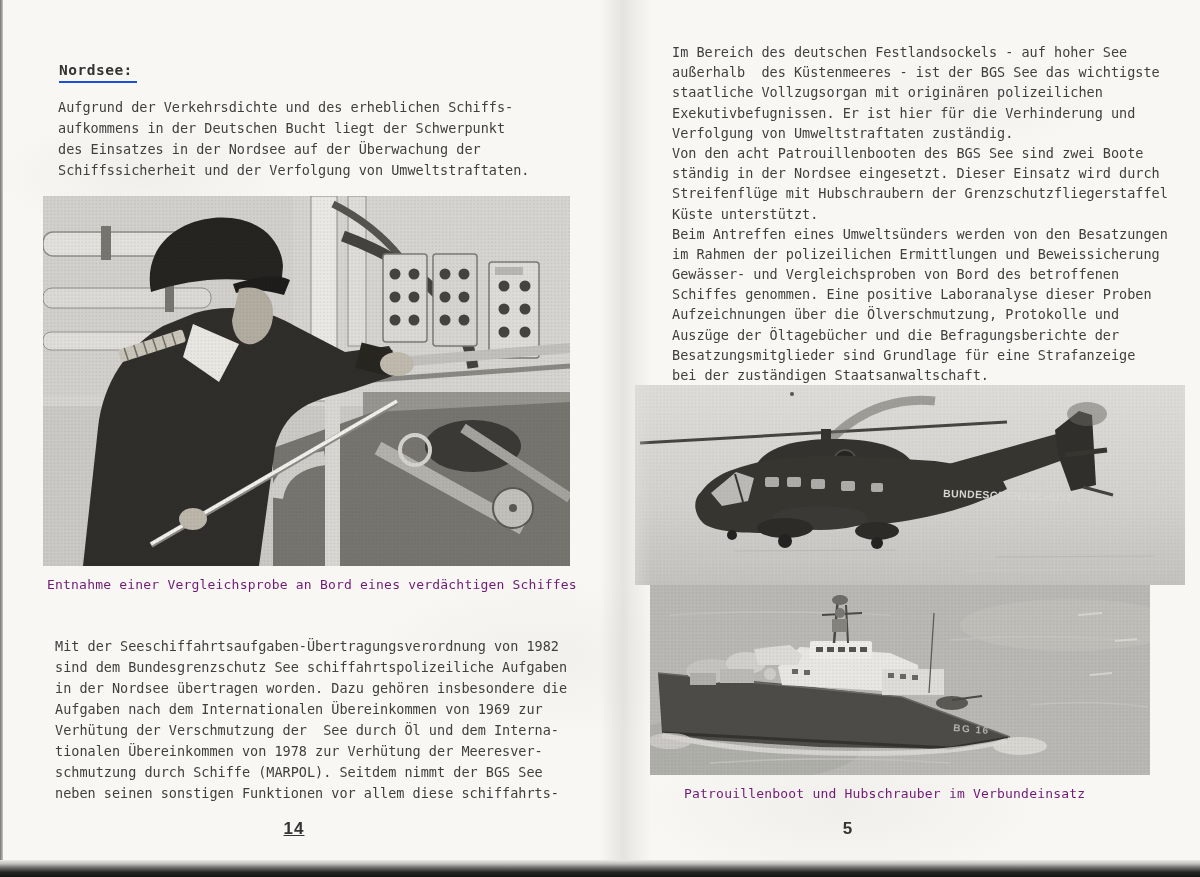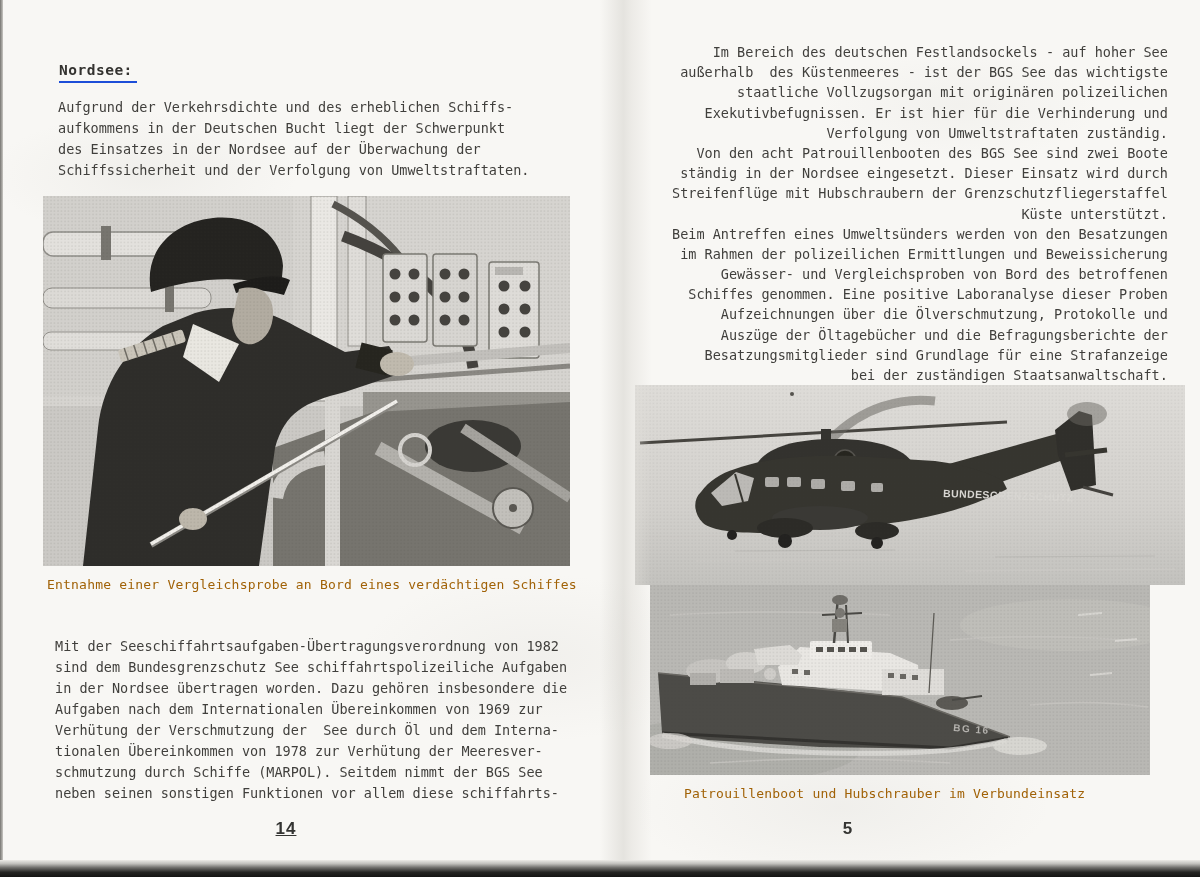--- a/index.html
+++ b/index.html
@@ -17,36 +17,36 @@
       radial-gradient(260px 120px at 45% 75%, rgba(190,188,182,.12), transparent 70%),
       radial-gradient(200px 80px at 80% 12%, rgba(190,188,182,.10), transparent 70%),
       radial-gradient(300px 110px at 70% 92%, rgba(180,178,172,.12), transparent 70%);
   }
   .tw{position:absolute;color:#403f3c;font-size:13.5px;}
   .tw .line{white-space:pre;}
   .intro{left:58px;top:97px;}
   .intro .line{line-height:21px;height:21px;}
   .body-left{left:55px;top:636px;}
   .body-left .line{line-height:21px;height:21px;}
-  .body-right{left:672px;top:42px;text-align:right;}
+  .body-right{left:672px;top:42px;}
   .body-right .line{line-height:20.2px;height:20.2px;}
   .heading{
     position:absolute;left:59px;top:62px;
     color:#343330;font-size:14.5px;font-weight:bold;letter-spacing:.5px;
     padding:0 4px 3px 0;border-bottom:2px solid #1d4ed8;
   }
-  .caption{position:absolute;color:#a16207;font-size:13px;letter-spacing:.2px;white-space:pre;}
+  .caption{position:absolute;color:#701a75;font-size:13px;letter-spacing:.2px;white-space:pre;}
   .cap-left{left:47px;top:577px;}
   .cap-right{left:684px;top:786px;}
   .pagenum{
     position:absolute;top:819px;width:60px;text-align:center;
     font-family:"Liberation Sans", sans-serif;font-size:17px;font-weight:700;
     color:#343432;letter-spacing:1px;
   }
-  .pn-left{left:256px;text-decoration:underline;}
+  .pn-left{left:264px;text-decoration:underline;}
   .pn-right{left:818px;}
   .photo{position:absolute;line-height:0;}
   .photo svg{display:block;}
   .photo1{left:43px;top:196px;width:527px;height:370px;}
   .photo2{left:635px;top:385px;width:550px;height:200px;}
   .photo3{left:650px;top:585px;width:500px;height:190px;}
   .spine{
     position:absolute;left:600px;top:0;width:52px;bottom:16px;pointer-events:none;
     background:linear-gradient(90deg, rgba(210,208,202,0) 0%, rgba(205,203,197,.45) 45%, rgba(226,224,219,.55) 60%, rgba(210,208,202,0) 100%);
   }

